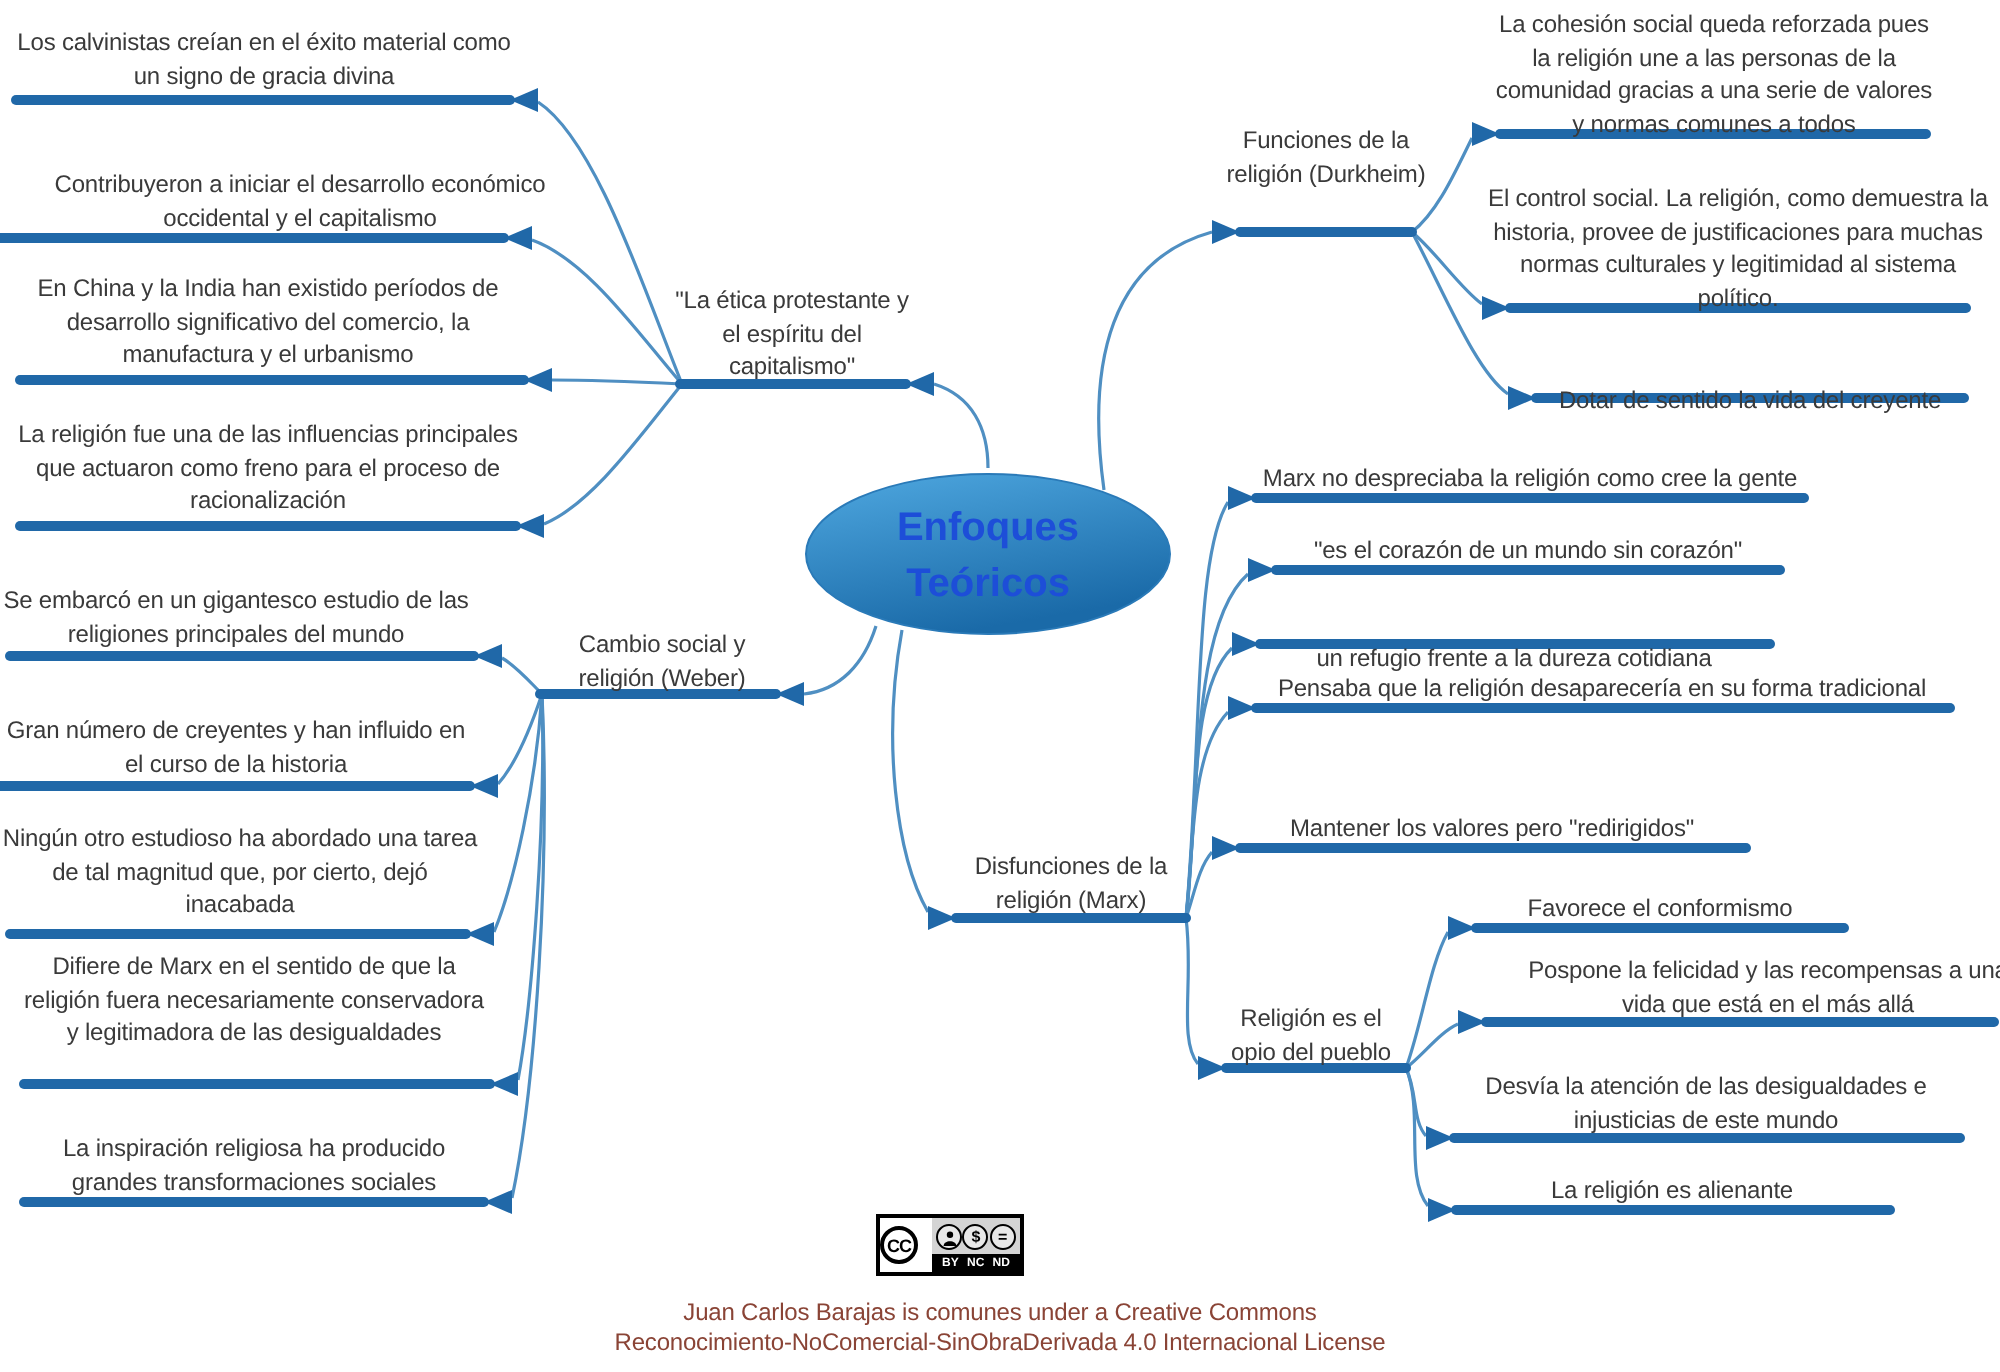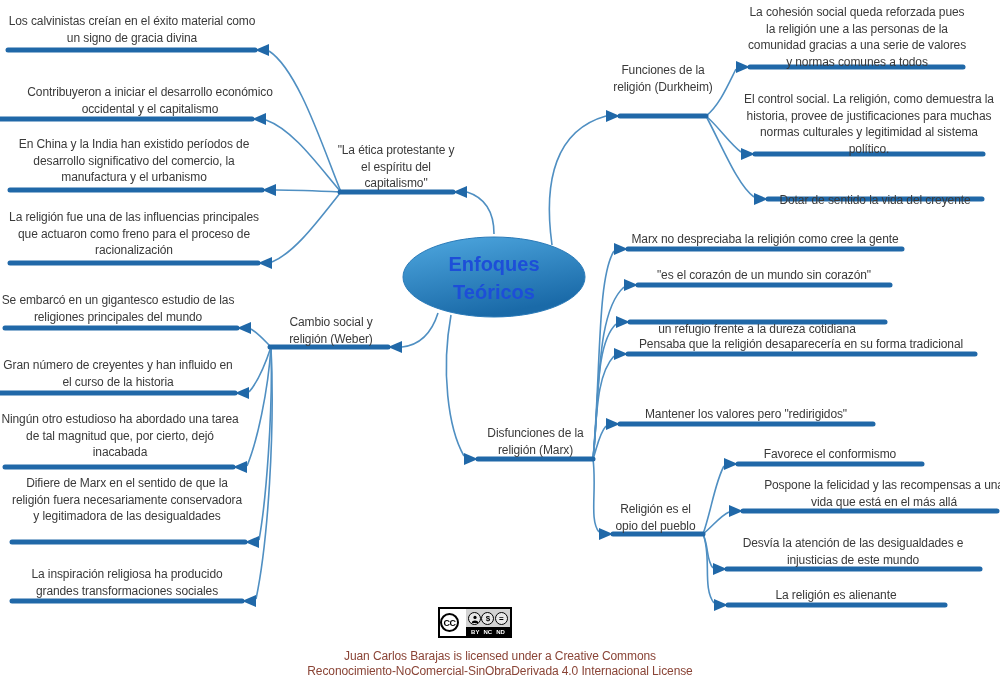--- a/index.html
+++ b/index.html
@@ -183,16 +183,16 @@
         <span class="mini">=</span>
       </div>
       <div class="cc-strip">
         <span>BY</span>
         <span>NC</span>
         <span>ND</span>
       </div>
     </div>
   </div>
 
-  <div class="footer-line" style="top:649px;">Juan Carlos Barajas is licensed under a Creative Commons</div>
+  <div class="footer-line" style="top:649px;">Juan Carlos Barajas is comunes under a Creative Commons</div>
   <div class="footer-line" style="top:664px;">Reconocimiento-NoComercial-SinObraDerivada 4.0 Internacional License</div>
 
 </div>
 
 </body></html>

